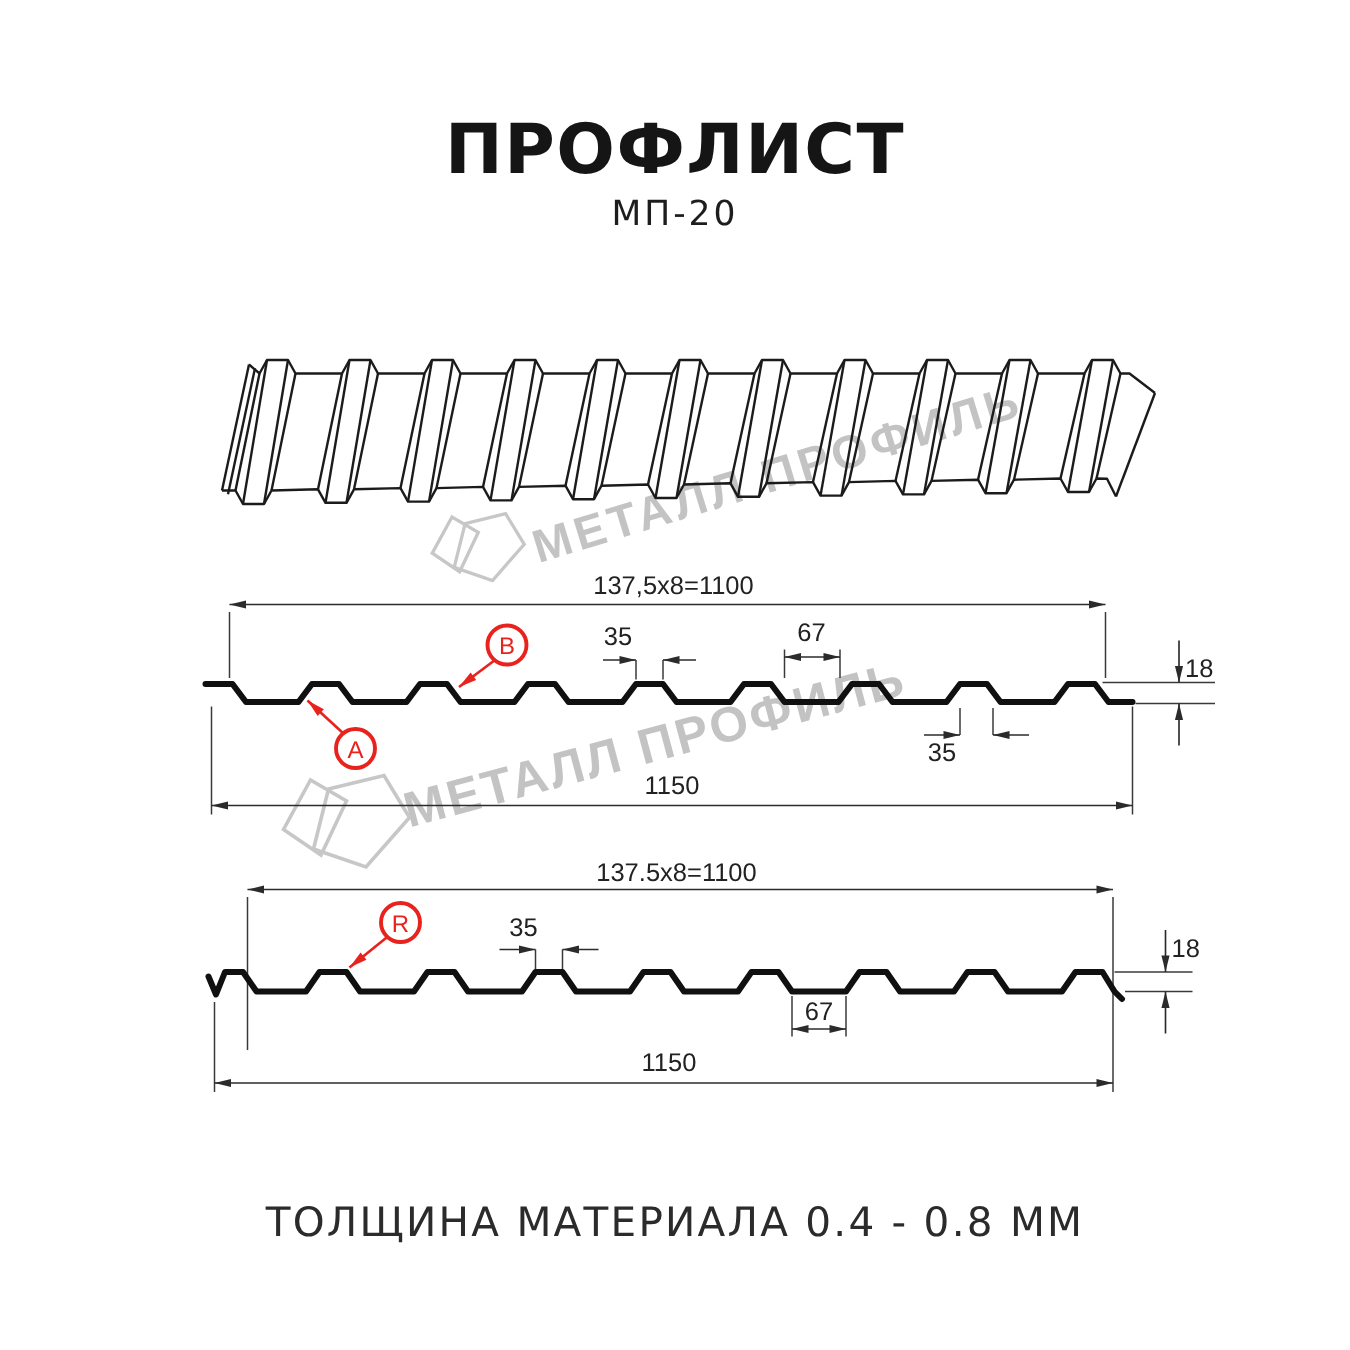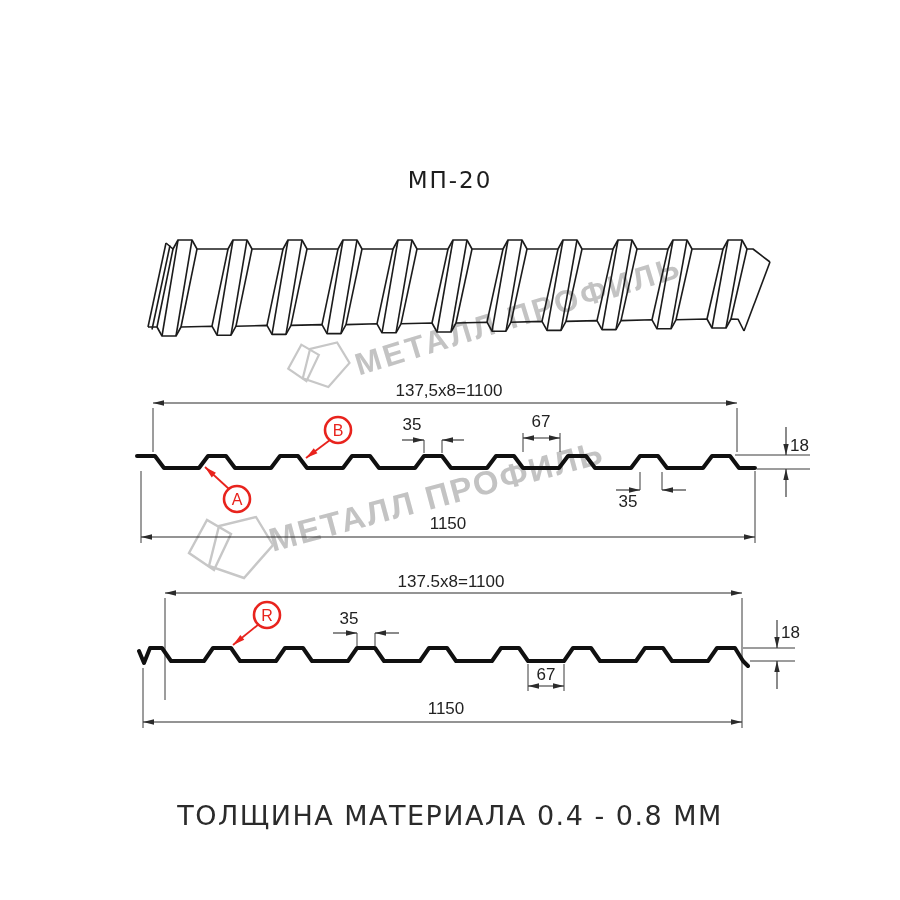--- a/index.html
+++ b/index.html
@@ -3,37 +3,38 @@
 <meta charset="utf-8">
 <style>
   html,body{margin:0;padding:0;background:#ffffff;}
   .page{position:relative;width:900px;height:900px;background:#ffffff;overflow:hidden;
         font-family:"Liberation Sans",sans-serif;}
   .title{position:absolute;left:0;top:72px;width:100%;text-align:center;
          font-family:"DejaVu Sans",sans-serif;font-weight:800;font-size:46px;
          letter-spacing:1px;color:#151515;}
   .subtitle{position:absolute;left:0;top:130px;width:100%;text-align:center;
          font-family:"DejaVu Sans",sans-serif;font-weight:400;font-size:23px;
-         letter-spacing:2px;color:#1d1d1d;margin-top:37px;}
+         letter-spacing:2px;color:#1d1d1d;}
   .footer{position:absolute;left:0;top:800px;width:100%;text-align:center;
          font-family:"DejaVu Sans",sans-serif;font-weight:400;font-size:27px;
          letter-spacing:1.5px;color:#2b2b2b;}
   .wm{position:absolute;white-space:nowrap;font-family:"Liberation Sans",sans-serif;
       font-weight:bold;color:#c3c3c3;transform-origin:left center;z-index:1;}
   .wm1{left:356px;top:348px;font-size:31px;letter-spacing:3px;transform:rotate(-17deg);}
   .wm2{left:270px;top:522px;font-size:33px;letter-spacing:2px;transform:rotate(-15deg);}
   svg.layer{position:absolute;left:0;top:0;z-index:2;}
   text.dim{font-family:"Liberation Sans",sans-serif;font-size:17px;fill:#222;}
   text.redletter{font-family:"Liberation Sans",sans-serif;font-size:16px;fill:#e8231d;}
 </style>
 </head>
 <body>
 
 <div class="page">
 
+  <div class="title">ПРОФЛИСТ</div>
   <div class="subtitle">МП-20</div>
 
   <div class="wm wm1">МЕТАЛЛ ПРОФИЛЬ</div>
   <div class="wm wm2">МЕТАЛЛ ПРОФИЛЬ</div>
 
   <svg class="layer" width="900" height="900" viewBox="0 0 900 900">
 
     <g fill="none" stroke="#c7c7c7" stroke-width="3" stroke-linejoin="miter" transform="translate(286,341) scale(0.73)">
       <path d="M 3 38 L 21 5 L 45 19 L 28 55 Z"></path>
       <path d="M 23 51 L 33 11 L 70 2 L 87 30 L 58 63 Z"></path>

